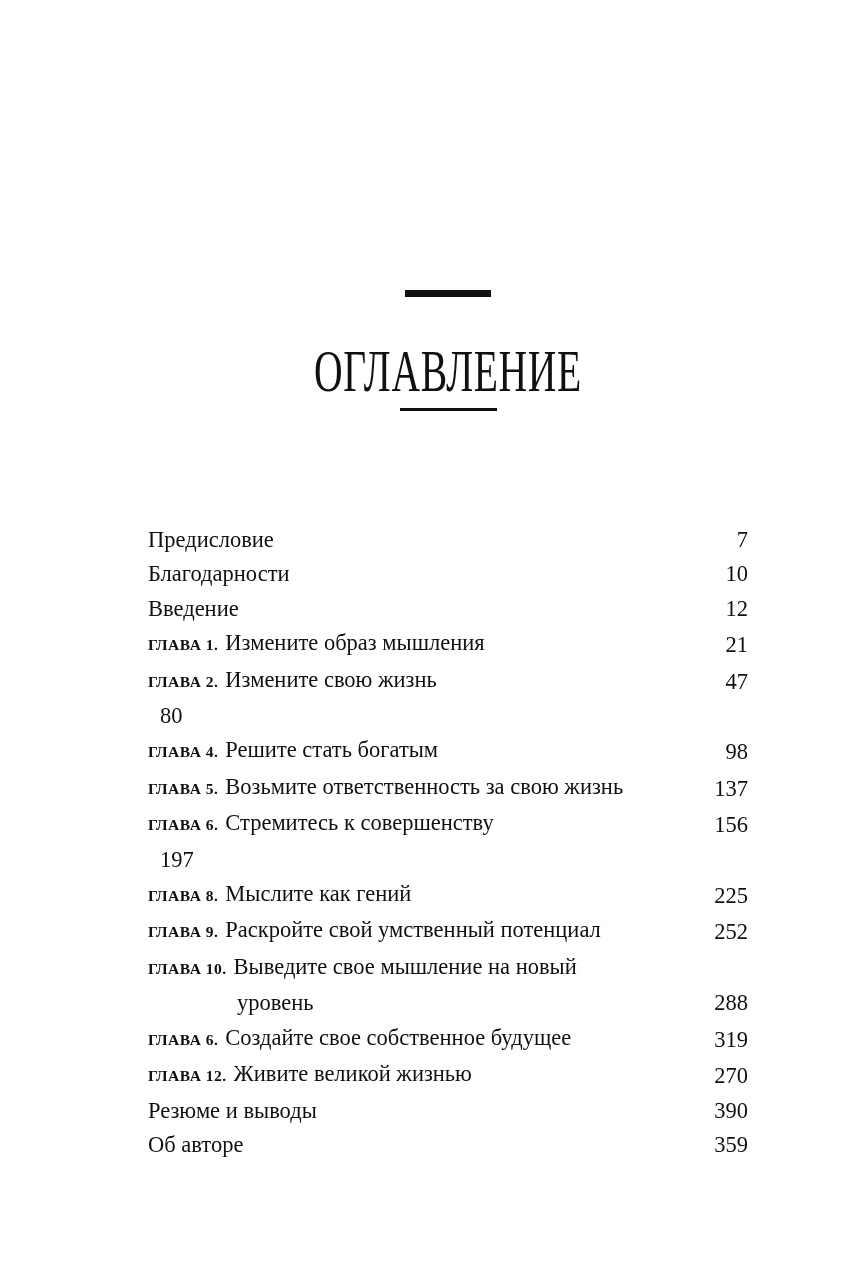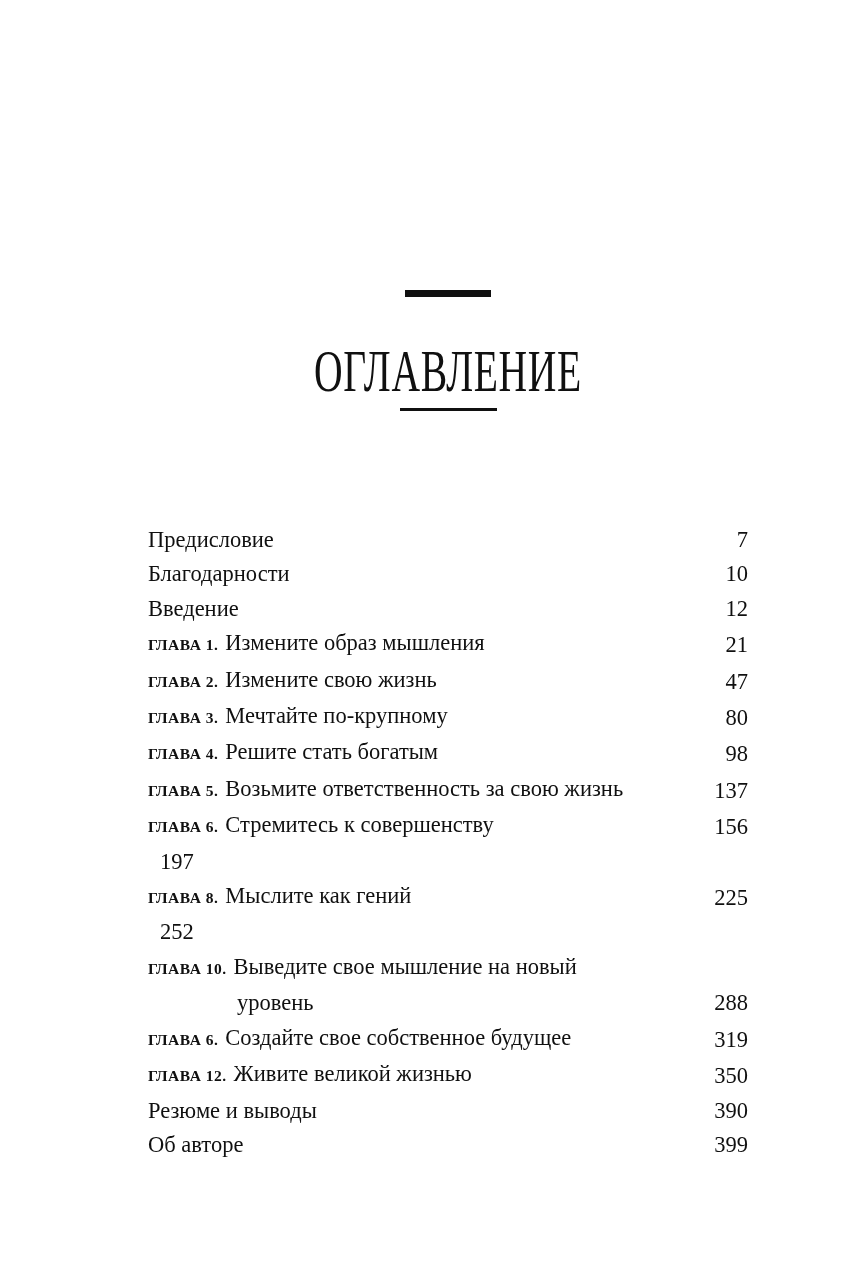--- a/index.html
+++ b/index.html
@@ -105,21 +105,20 @@
     <div class="toc-left"><span class="toc-label">ГЛАВА 1.</span><span class="toc-title">Измените образ мышления</span></div>
     <div class="toc-page-num">21</div>
   </div>
 
   <div class="toc-row">
     <div class="toc-left"><span class="toc-label">ГЛАВА 2.</span><span class="toc-title">Измените свою жизнь</span></div>
     <div class="toc-page-num">47</div>
   </div>
 
   <div class="toc-row">
-    <div class="toc-left"><span class="toc-label">ГЛАВА 3.</span><span class="toc-title">Мечтайте по-крупному</span></div>
     <div class="toc-page-num">80</div>
   </div>
 
   <div class="toc-row">
     <div class="toc-left"><span class="toc-label">ГЛАВА 4.</span><span class="toc-title">Решите стать богатым</span></div>
     <div class="toc-page-num">98</div>
   </div>
 
   <div class="toc-row">
     <div class="toc-left"><span class="toc-label">ГЛАВА 5.</span><span class="toc-title">Возьмите ответственность за свою жизнь</span></div>
@@ -134,41 +133,42 @@
   <div class="toc-row">
     <div class="toc-page-num">197</div>
   </div>
 
   <div class="toc-row">
     <div class="toc-left"><span class="toc-label">ГЛАВА 8.</span><span class="toc-title">Мыслите как гений</span></div>
     <div class="toc-page-num">225</div>
   </div>
 
   <div class="toc-row">
+    <div class="toc-left"><span class="toc-label">ГЛАВА 9.</span><span class="toc-title">Раскройте свой умственный потенциал</span></div>
     <div class="toc-page-num">252</div>
   </div>
 
   <div class="toc-row">
     <div class="toc-left"><span class="toc-label">ГЛАВА 10.</span><span class="toc-title">Выведите свое мышление на новый</span><div class="toc-title2">уровень</div></div>
     <div class="toc-page-num">288</div>
   </div>
 
   <div class="toc-row">
     <div class="toc-left"><span class="toc-label">ГЛАВА 6.</span><span class="toc-title">Создайте свое собственное будущее</span></div>
     <div class="toc-page-num">319</div>
   </div>
 
   <div class="toc-row">
     <div class="toc-left"><span class="toc-label">ГЛАВА 12.</span><span class="toc-title">Живите великой жизнью</span></div>
-    <div class="toc-page-num">350</div>
+    <div class="toc-page-num">270</div>
   </div>
 
   <div class="toc-row">
     <div class="toc-left"><span class="toc-title">Резюме и выводы</span></div>
     <div class="toc-page-num">390</div>
   </div>
 
   <div class="toc-row">
     <div class="toc-left"><span class="toc-title">Об авторе</span></div>
-    <div class="toc-page-num">399</div>
+    <div class="toc-page-num">359</div>
   </div>
 </div>
 </div>
 
 </body></html>

